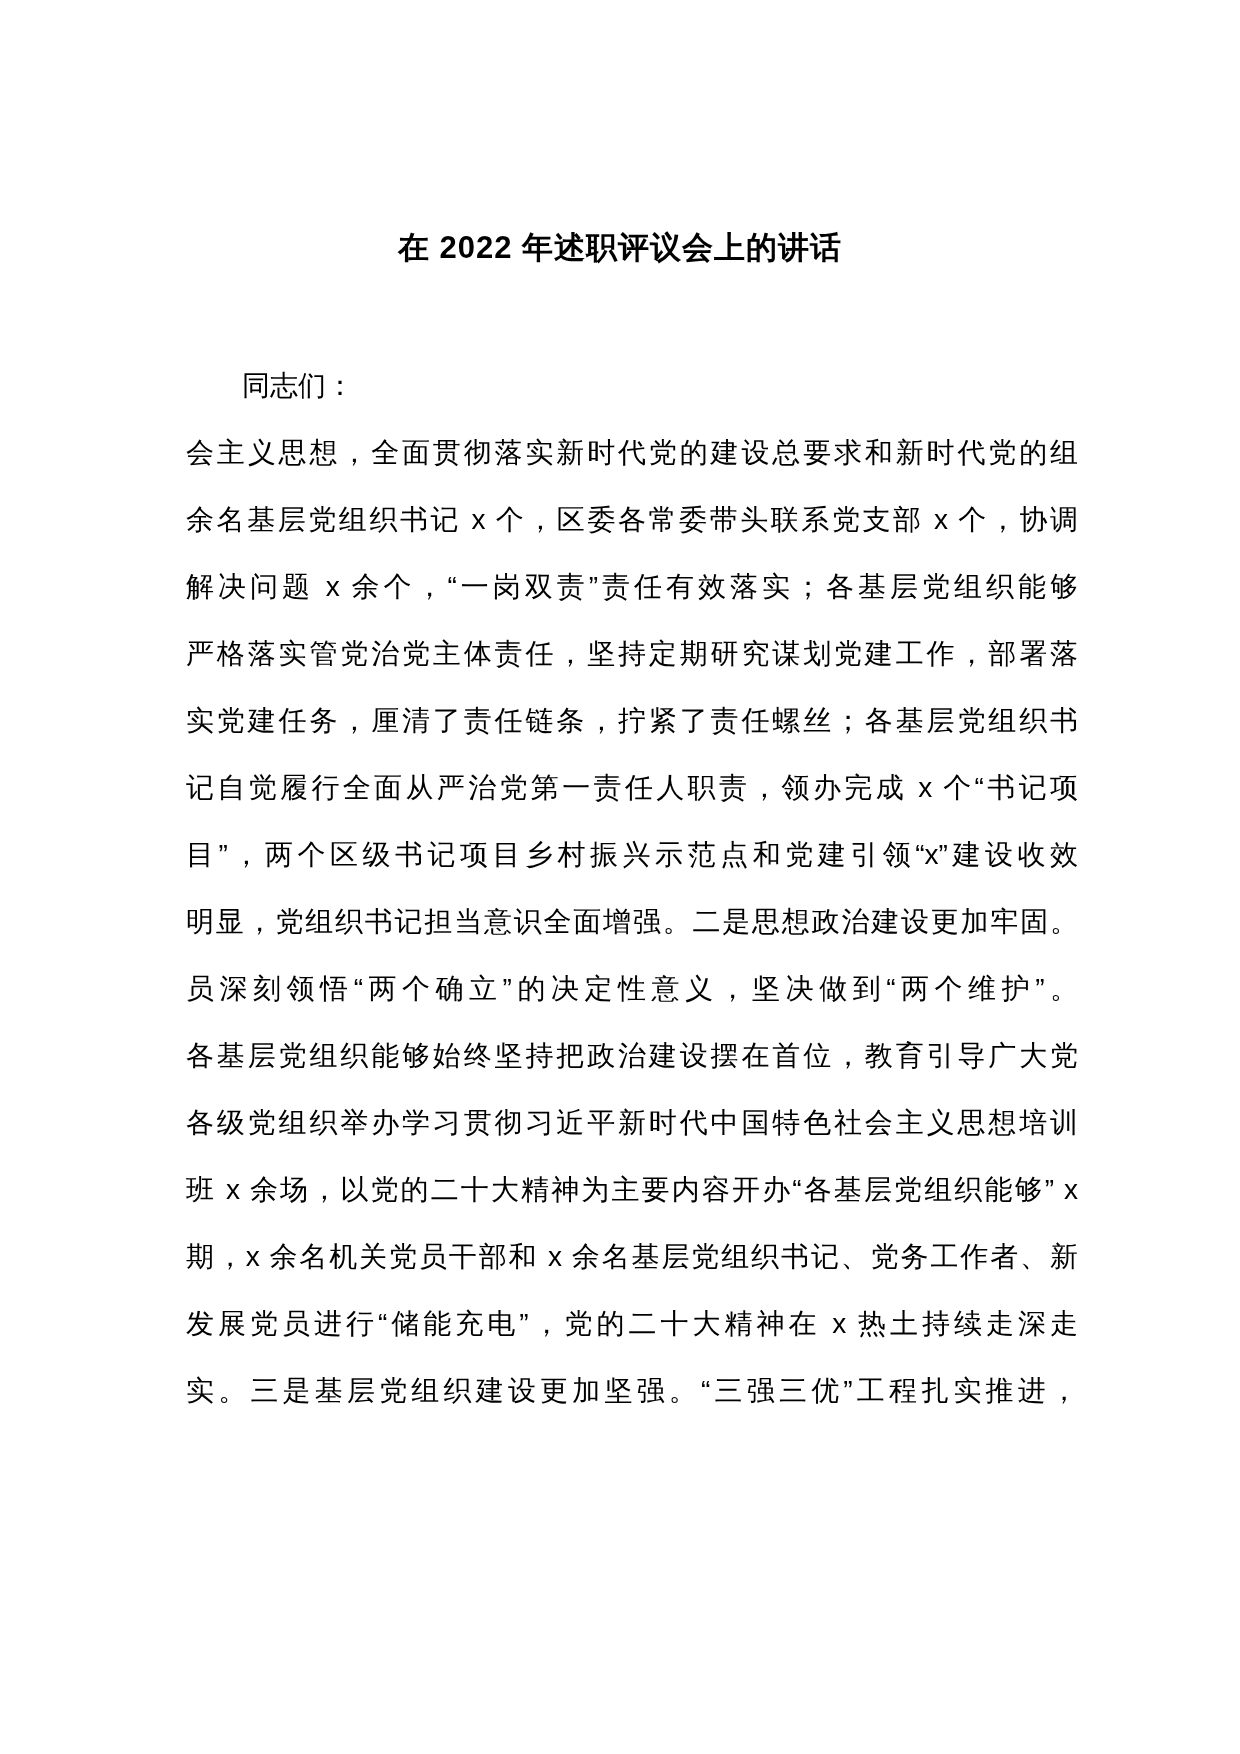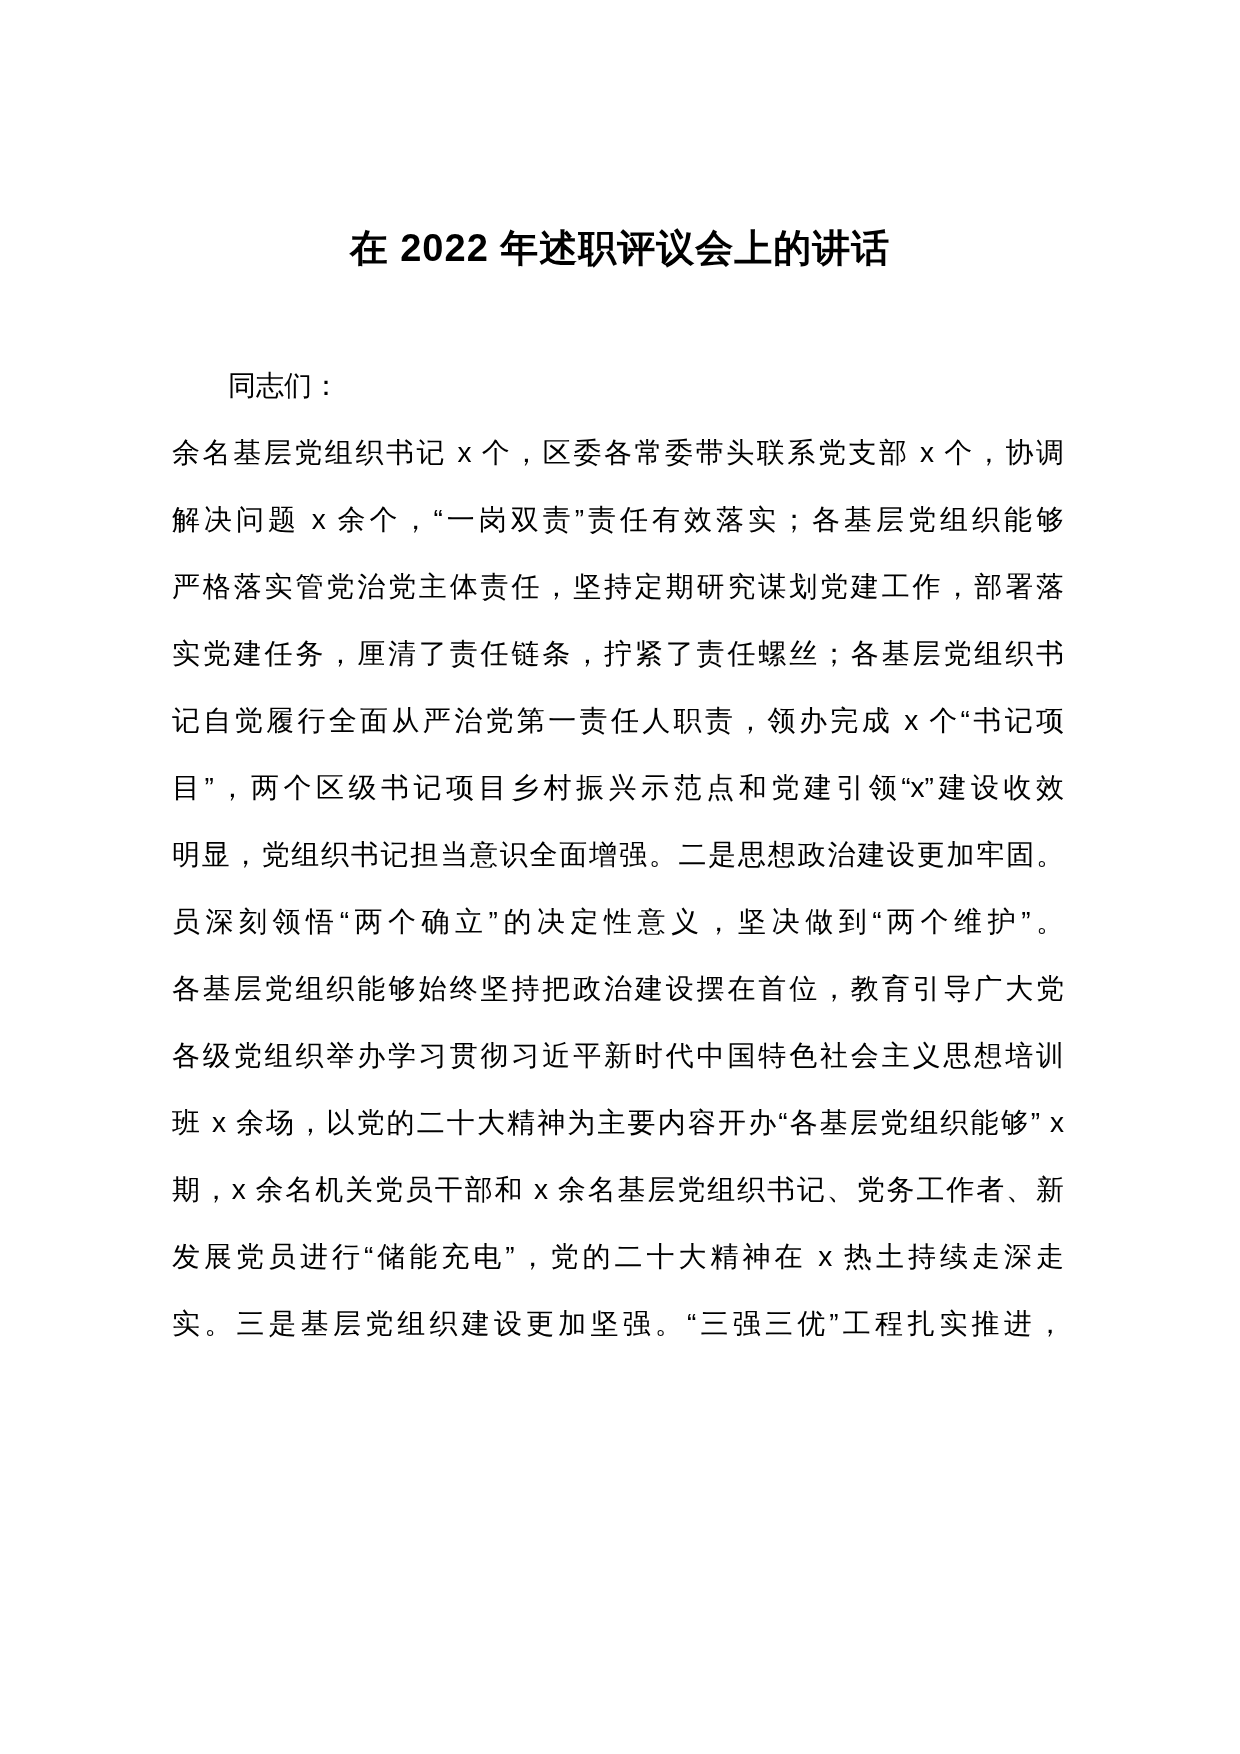--- a/index.html
+++ b/index.html
@@ -15,30 +15,30 @@
     color: #000000;
     font-family: "Liberation Sans", sans-serif;
     overflow: hidden;
   }
   .doc-title {
     position: absolute;
     top: 224px;
     left: 0;
     width: 1240px;
     text-align: center;
-    font-size: 38px;
+    font-size: 31px;
     font-weight: bold;
     line-height: 48px;
     letter-spacing: 1px;
     white-space: pre;
   }
   .doc-body {
     position: absolute;
     top: 352px;
-    left: 172px;
+    left: 186px;
     width: 892px;
   }
   .line {
     height: 67px;
     line-height: 67px;
     font-size: 28px;
     text-align: justify;
     text-align-last: justify;
     white-space: normal;
     overflow: visible;
@@ -48,20 +48,21 @@
 </style>
 </head>
 <body>
 
 <div class="page">
 
   <div class="doc-title">在 2022 年述职评议会上的讲话</div>
 
   <div class="doc-body">
     <div class="line indent para-end">同志们：</div>
+    <div class="line">会主义思想，全面贯彻落实新时代党的建设总要求和新时代党的组</div>
     <div class="line">余名基层党组织书记 x 个，区委各常委带头联系党支部 x 个，协调</div>
     <div class="line">解决问题 x 余个，“一岗双责”责任有效落实；各基层党组织能够</div>
     <div class="line">严格落实管党治党主体责任，坚持定期研究谋划党建工作，部署落</div>
     <div class="line">实党建任务，厘清了责任链条，拧紧了责任螺丝；各基层党组织书</div>
     <div class="line">记自觉履行全面从严治党第一责任人职责，领办完成 x 个“书记项</div>
     <div class="line">目”，两个区级书记项目乡村振兴示范点和党建引领“x”建设收效</div>
     <div class="line">明显，党组织书记担当意识全面增强。二是思想政治建设更加牢固。</div>
     <div class="line">员深刻领悟“两个确立”的决定性意义，坚决做到“两个维护”。</div>
     <div class="line">各基层党组织能够始终坚持把政治建设摆在首位，教育引导广大党</div>
     <div class="line">各级党组织举办学习贯彻习近平新时代中国特色社会主义思想培训</div>

